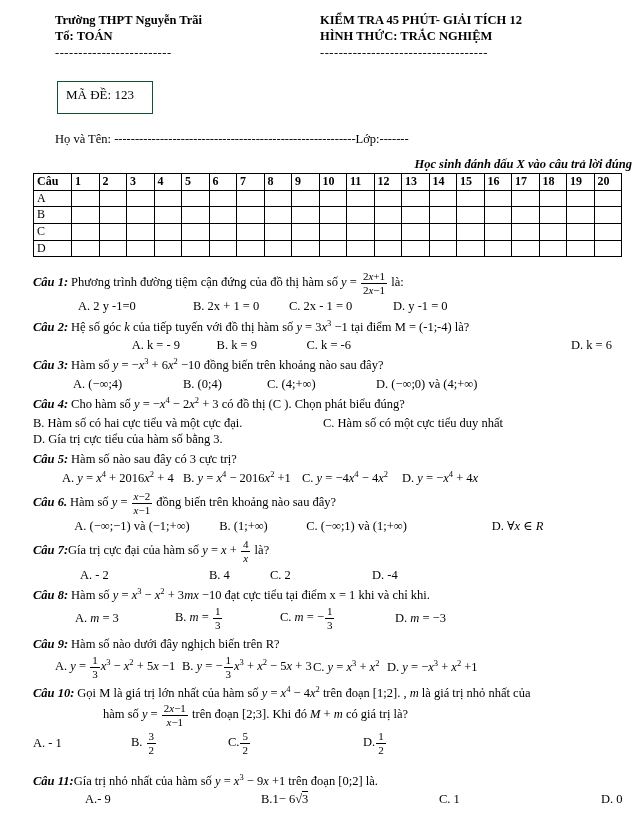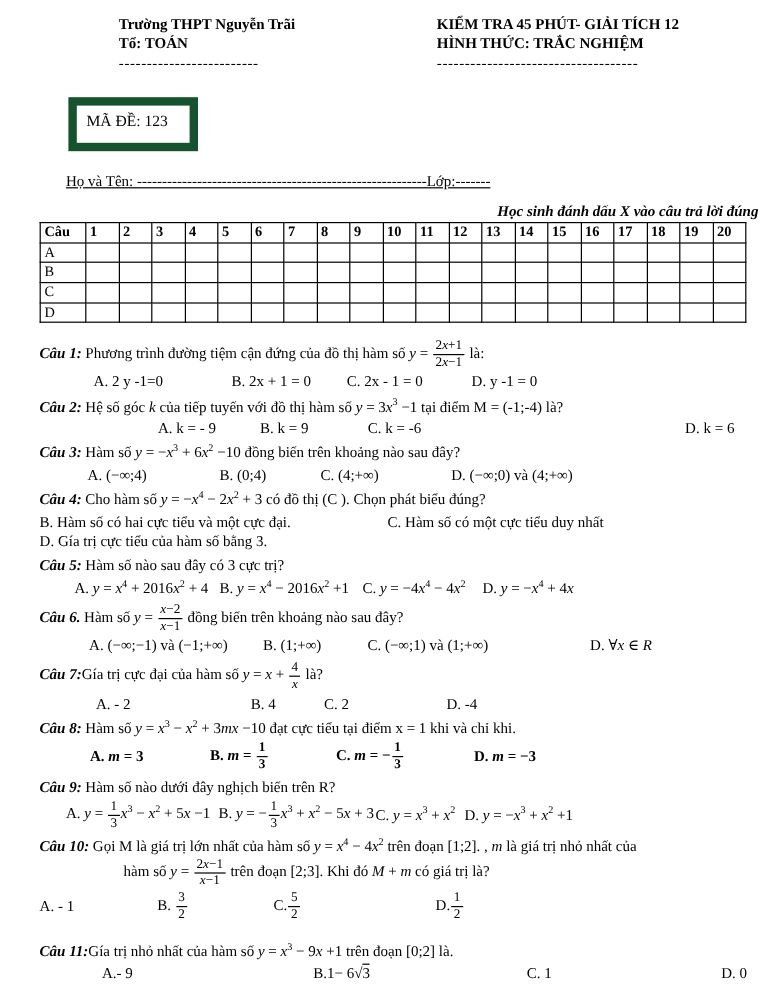--- a/index.html
+++ b/index.html
@@ -3,31 +3,31 @@
 <meta charset="utf-8">
 <style>
   html,body{margin:0;padding:0;background:#fff;}
   .page{
     width:632px;height:822px;box-sizing:border-box;
     background:#fff;color:#000;overflow:hidden;
     font-family:"Liberation Serif","DejaVu Serif",serif;
     font-size:12.5px;line-height:1.3;
   }
   
-  .hdr{display:flex;padding-top:12px;margin-left:44px;}
+  .hdr{display:flex;padding-top:12px;}
   .hdr-left{margin-left:55px;width:265px;font-weight:bold;}
   .hdr-right{font-weight:bold;}
   .dashes{font-weight:normal;letter-spacing:.5px;}
   
   .code-box{
-    display:inline-block;border:7px solid #14532d;
+    display:inline-block;border:1px solid #14532d;
     margin:20px 0 0 57px;padding:5px 18px 9px 8px;
     font-size:13px;
   }
-  .name-line{margin:17px 0 0 55px;text-decoration:underline;}
+  .name-line{margin:17px 0 0 55px;}
   .instruction{text-align:right;font-weight:bold;font-style:italic;margin-top:9px;font-size:12.5px;}
   
   .ans-table{border-collapse:collapse;margin:1px 0 0 33px;table-layout:fixed;}
   .ans-table td{border:1px solid #000;height:14px;font-size:12px;padding:0 0 0 3px;vertical-align:middle;}
   .ans-table .hd{font-weight:bold;}
   .ans-table .c0{width:34px;}
   .ans-table .cn{width:23.5px;}
   
   .qs{margin-top:13px;}
   .q{margin:2px 20px 4px 33px;}
@@ -270,21 +270,21 @@
       <div class="opts" style="padding-left:47px;grid-template-columns:129px 61px 102px auto;">
         <span class="opt">A.  - 2</span>
         <span class="opt">B. 4</span>
         <span class="opt">C. 2</span>
         <span class="opt">D. -4</span>
       </div>
     </div>
 
     <div class="q">
       <div class="q-text"><span class="q-label">Câu 8:</span><span>Hàm số <i>y</i> = <i>x</i><sup>3</sup> − <i>x</i><sup>2</sup> + 3<i>mx</i> −10 đạt cực tiểu tại điểm x = 1 khi và chỉ khi.</span></div>
-      <div class="opts" style="padding-left:42px;grid-template-columns:100px 105px 115px auto;font-weight:bold;">
+      <div class="opts" style="padding-left:42px;grid-template-columns:100px 105px 115px auto;">
         <span class="opt">A. <i>m</i> = 3</span>
         <span class="opt">B. <i>m</i> = <span class="frac">
               <span class="nu">1</span>
               <span class="de">3</span>
             </span></span>
         <span class="opt">C. <i>m</i> = −<span class="frac">
               <span class="nu">1</span>
               <span class="de">3</span>
             </span></span>
         <span class="opt">D. <i>m</i> = −3</span>

